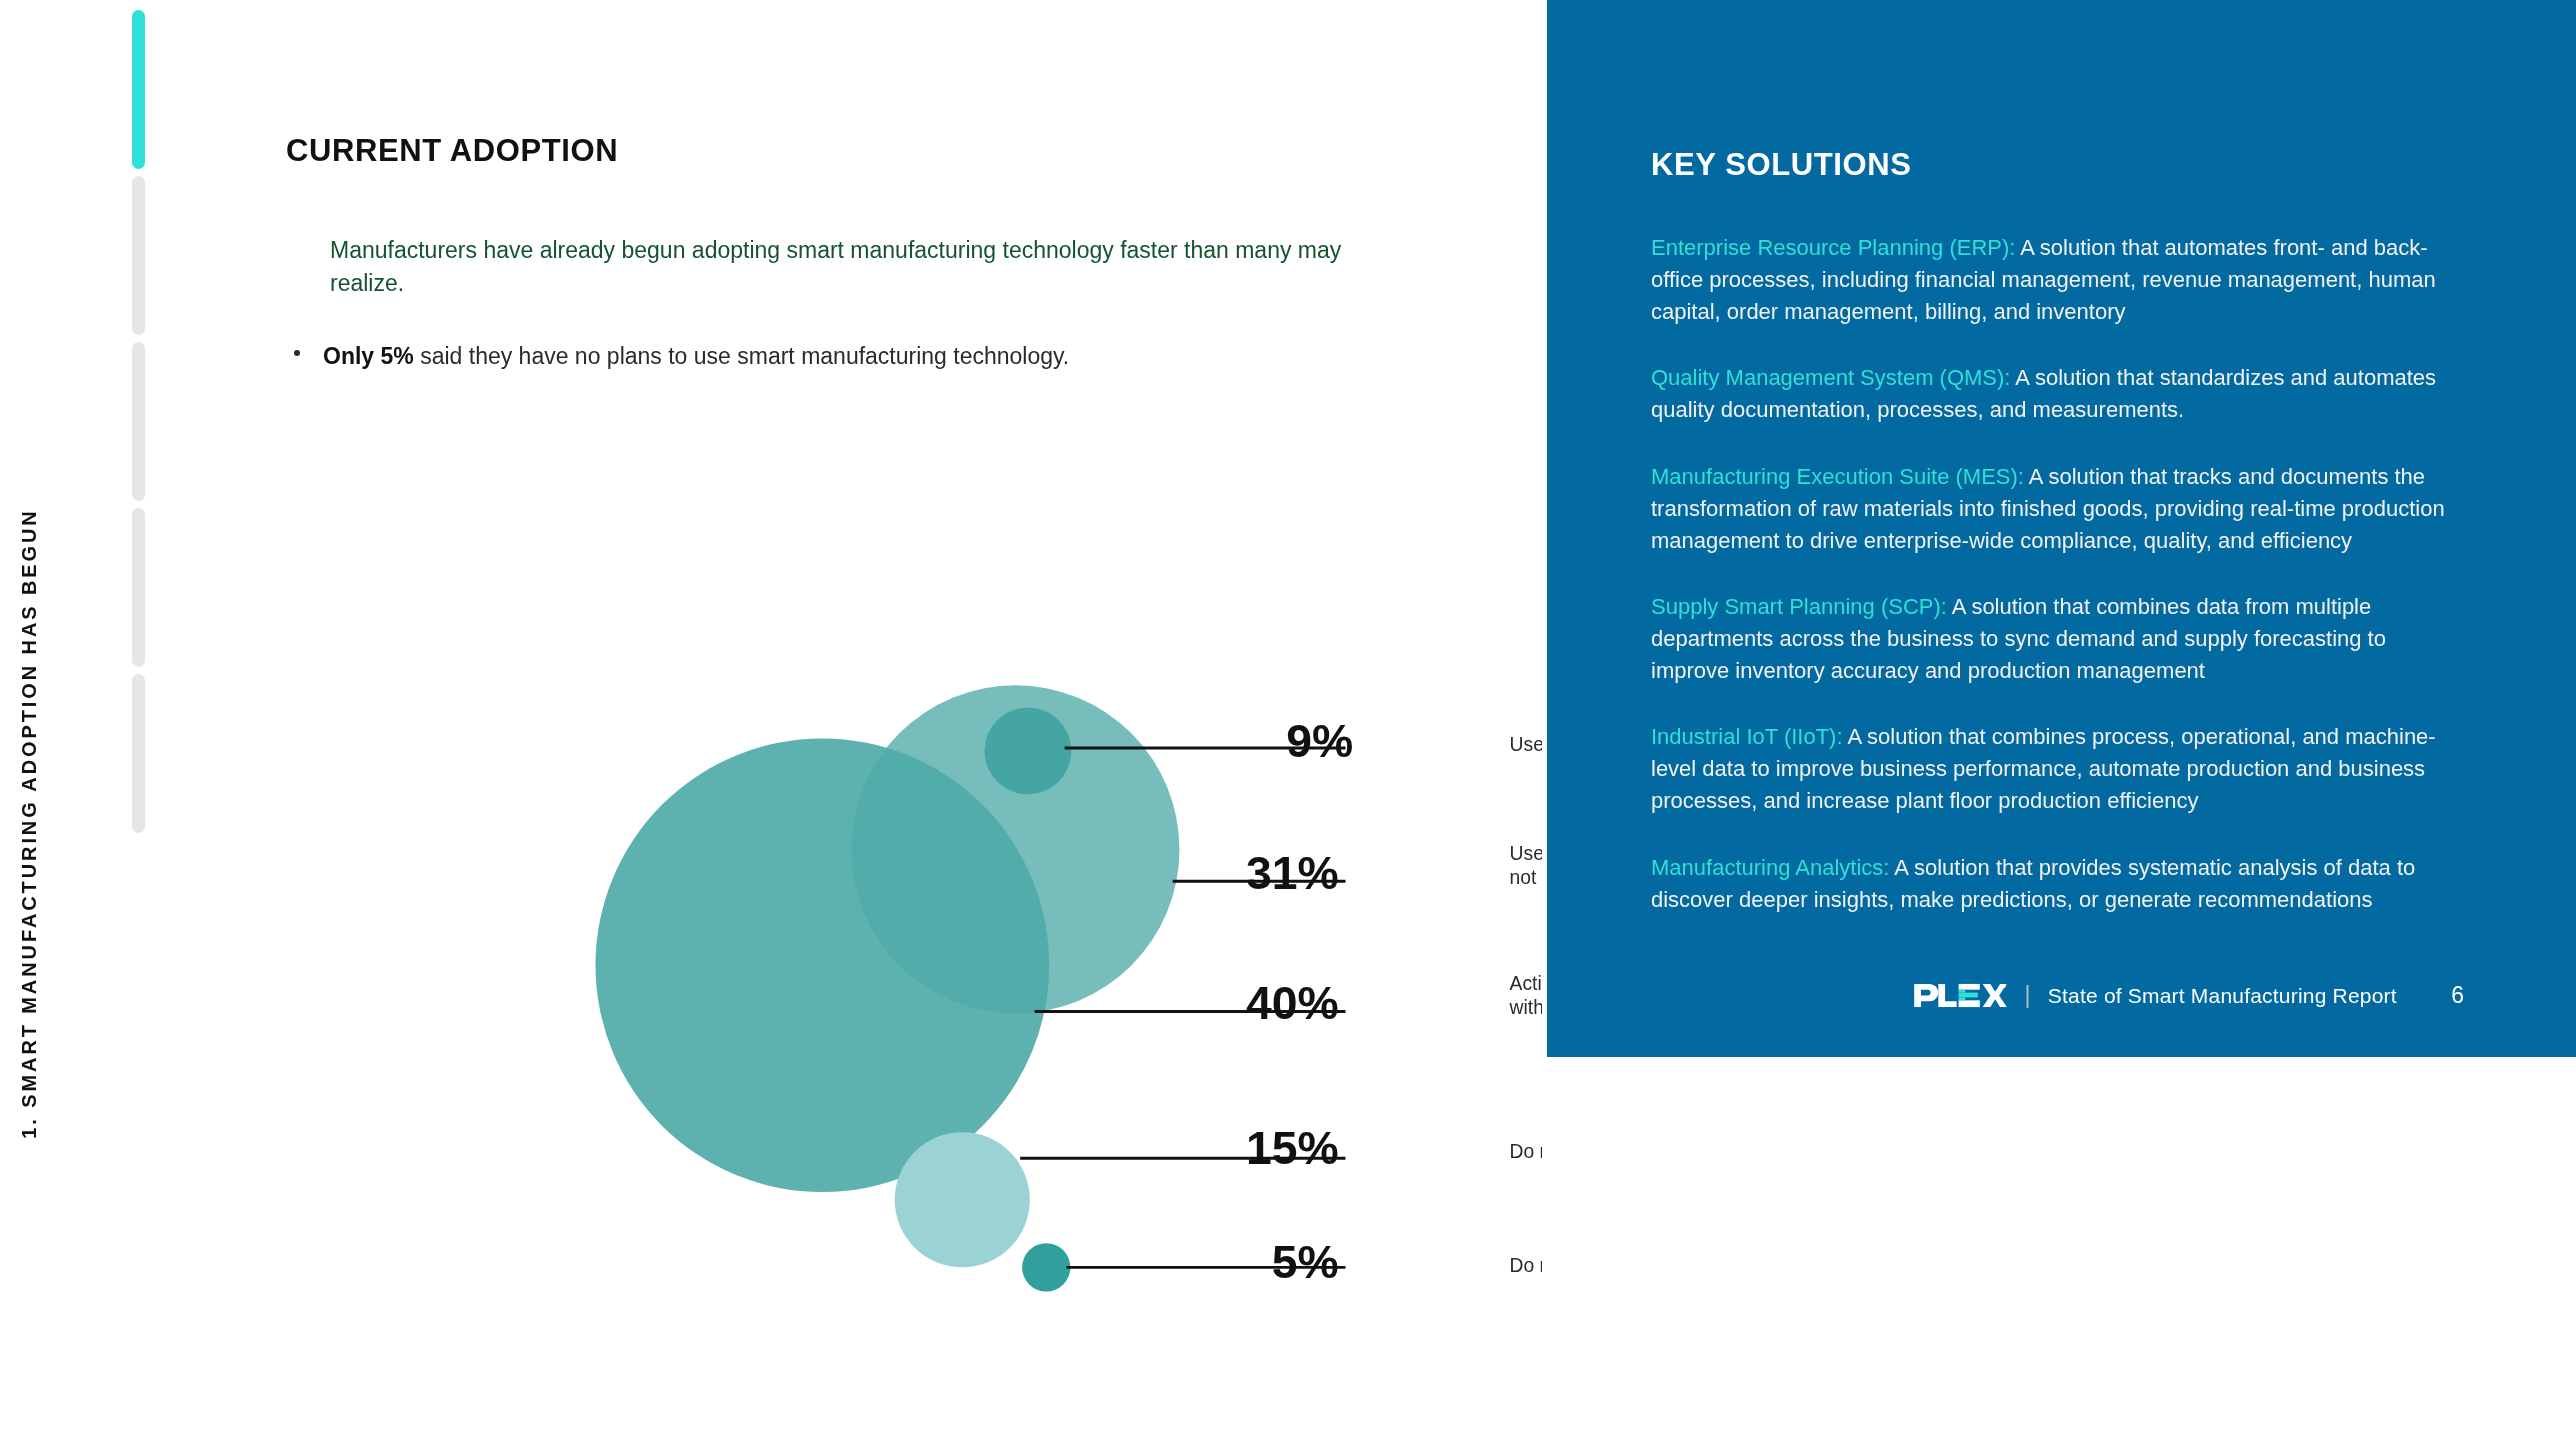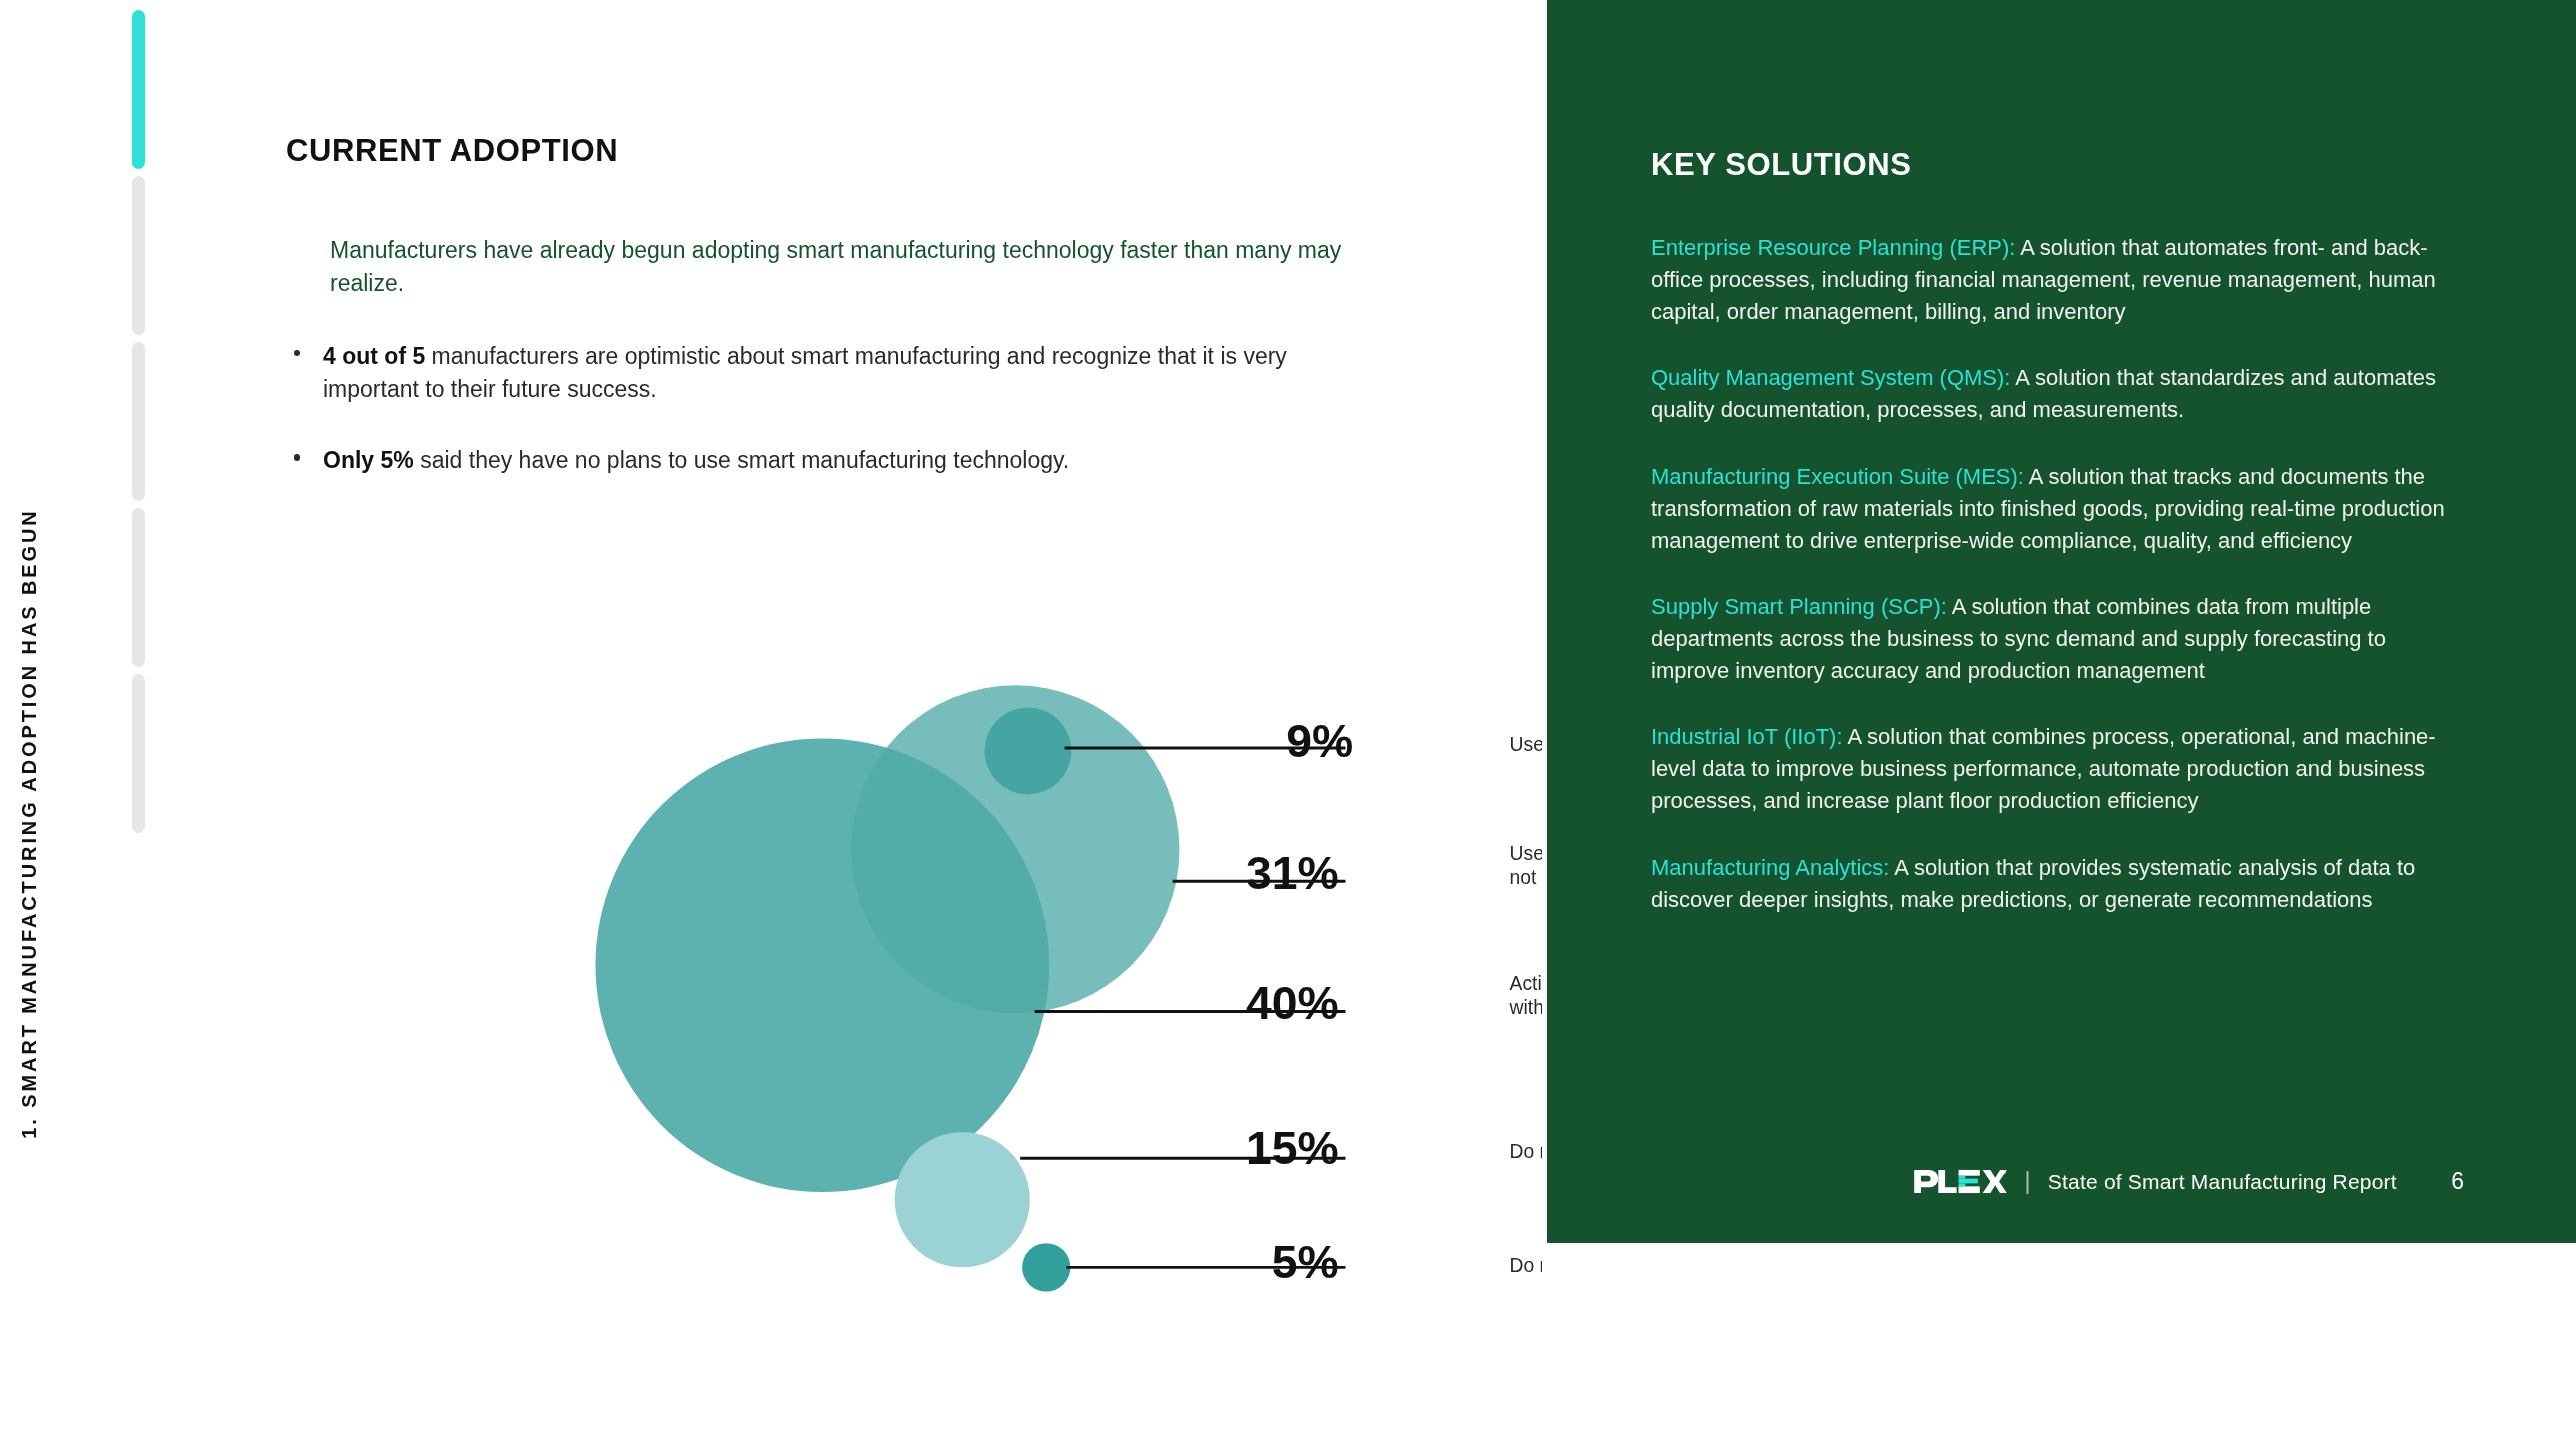--- a/index.html
+++ b/index.html
@@ -66,22 +66,22 @@
     font-size:24px; font-weight:bold; color:#111111;
   }
 
   
   #chart { position:absolute; left:0; top:666px; width:1256px; height:695px; }
   #chart svg { display:block; }
 
   
   #right-panel {
     position:absolute; right:0; top:0;
-    width:1029px; height:1243px;
-    background:#14532d;
+    width:1029px; height:1057px;
+    background:#0369a1;
   }
   #right-panel .sec-head { color:#ffffff; }
   #panel-head { position:absolute; left:104px; top:147px; }
   #sol-list { position:absolute; left:104px; top:232px; width:802px; }
   .sol {
     font-size:22px; line-height:1.46; color:#f2f2f2;
     margin-bottom:34px;
   }
   .sol .term { color:#2ee0d5; font-weight:normal; }
 
@@ -110,21 +110,20 @@
   <span>1. SMART MANUFACTURING ADOPTION HAS BEGUN</span>
 </div>
 
 <div id="left-col">
 
   <div class="sec-head" style="position:absolute;left:0;top:133px;">CURRENT ADOPTION</div>
 
   <div id="lede">Manufacturers have already begun adopting smart manufacturing technology faster than many may realize.</div>
 
   <div class="bullets">
-      <div class="bullet"><span class="dot"></span><b>4 out of 5</b><span> manufacturers are optimistic about smart manufacturing and recognize that it is very important to their future success.</span></div>
       <div class="bullet"><span class="dot"></span><b>Only 5%</b><span> said they have no plans to use smart manufacturing technology.</span></div>
     </div>
 
 
   <div id="chart">
     <svg id="bubble-svg" width="1256" height="695" viewBox="0 690 1300 720">
         <circle cx="768" cy="778" r="45" fill="#1e9490" fill-opacity="1"></circle>
         <circle cx="755" cy="880" r="170" fill="#4faaa8" fill-opacity="0.78"></circle>
         <circle cx="555" cy="1000" r="235" fill="#4faaa8" fill-opacity="0.92"></circle>
         <circle cx="700" cy="1243" r="70" fill="#9bd2d6" fill-opacity="1"></circle>

